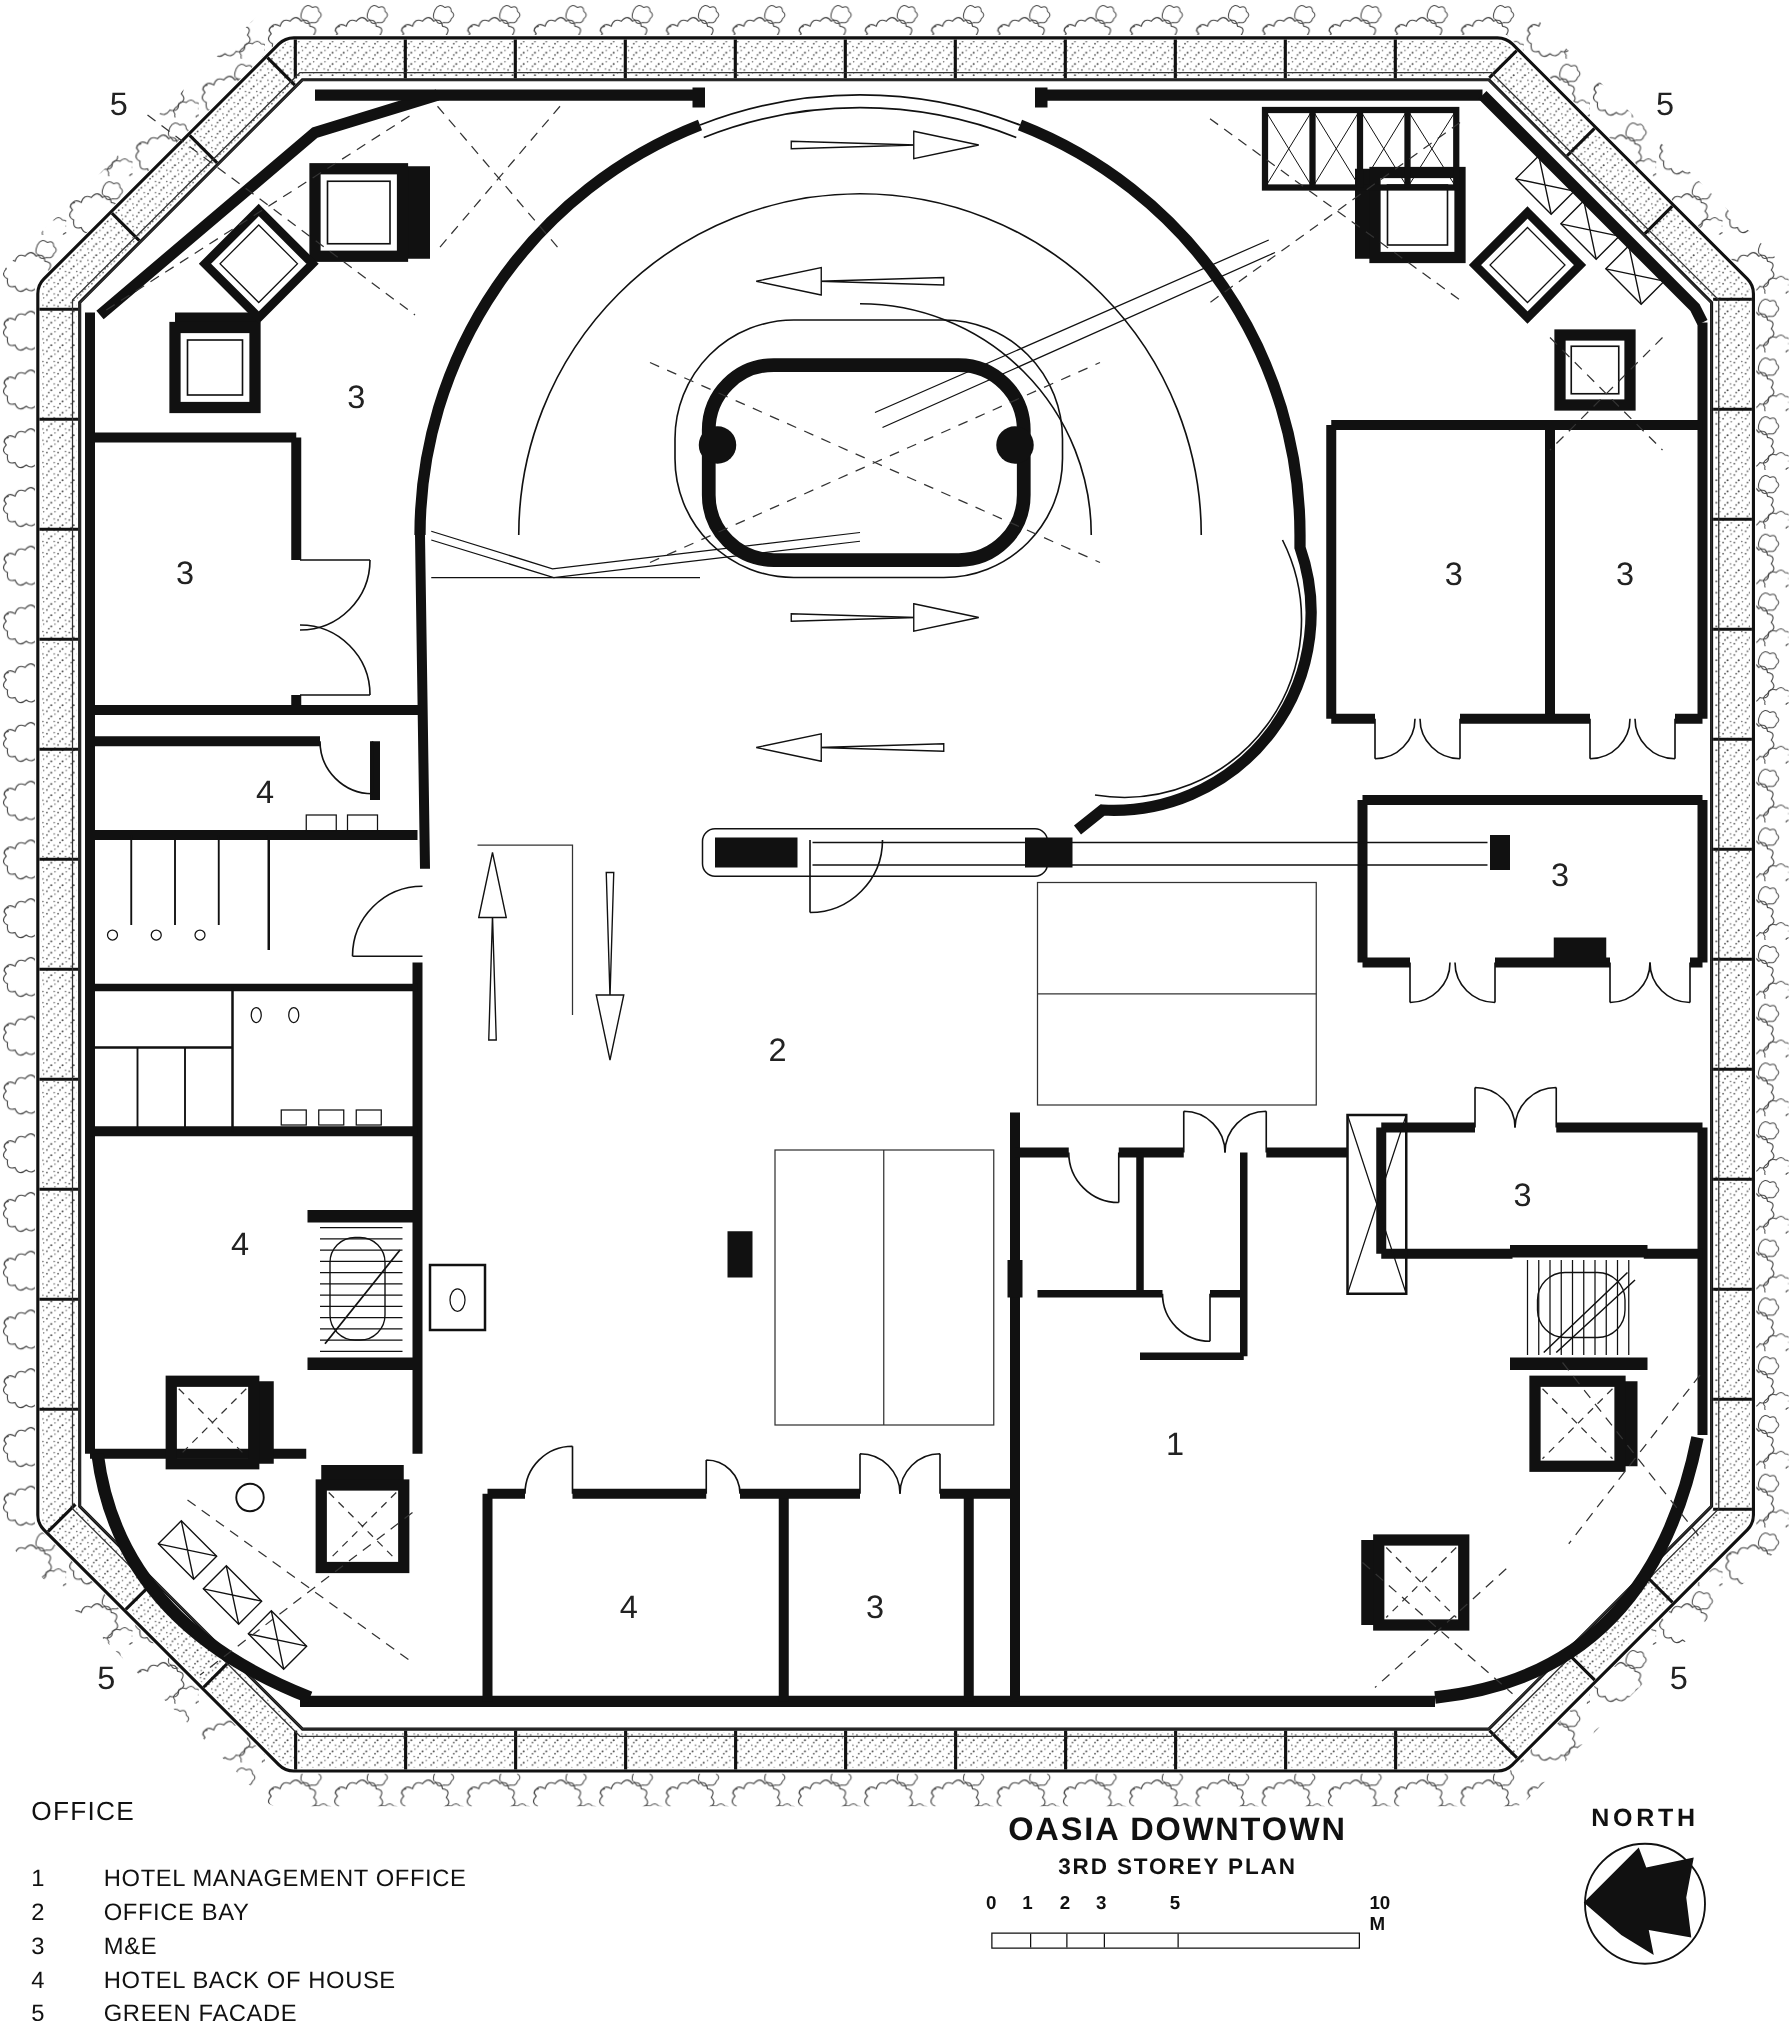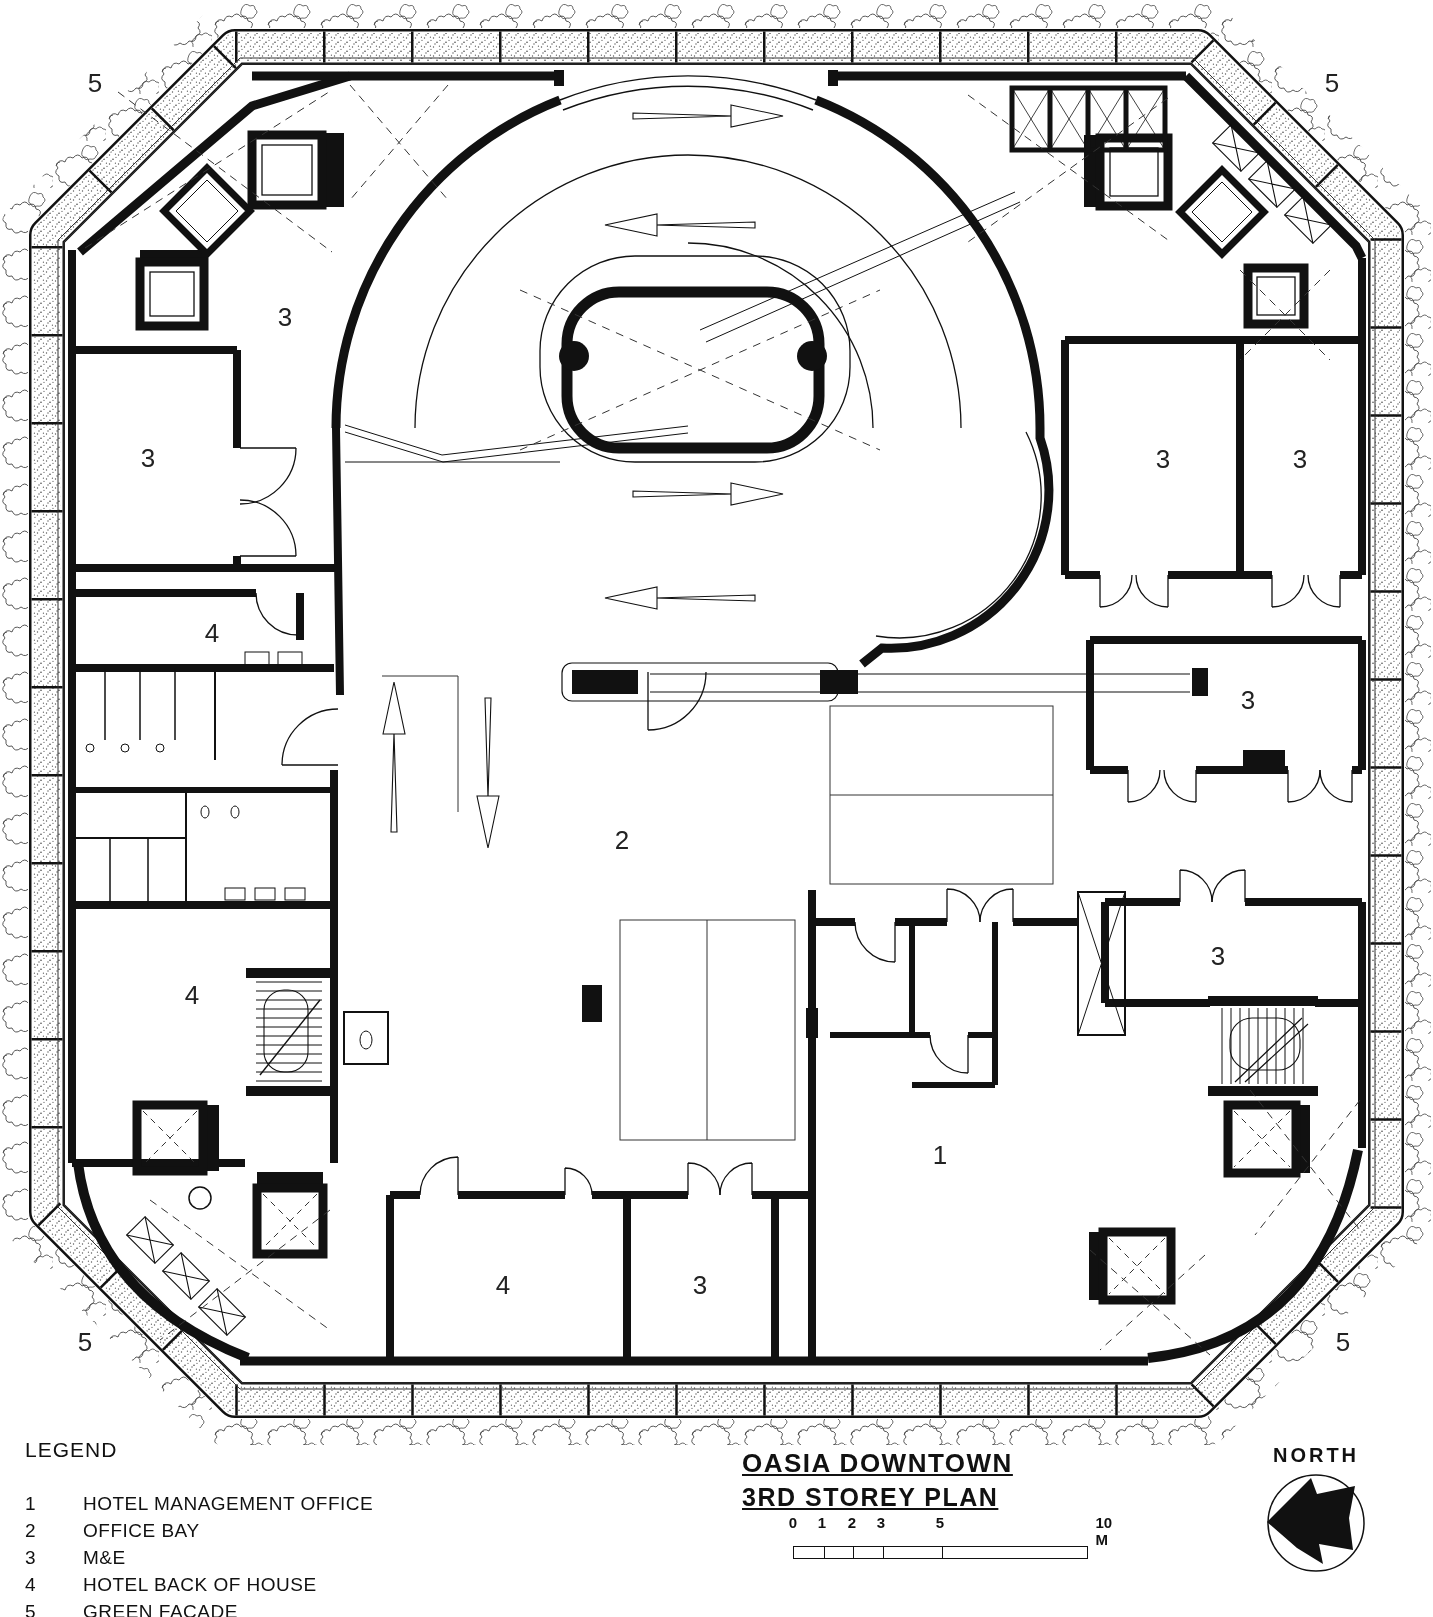--- a/index.html
+++ b/index.html
@@ -4,23 +4,23 @@
 <style>
   html,body{margin:0;padding:0;background:#ffffff;}
   body{width:1433px;height:1617px;position:relative;font-family:"Liberation Sans",sans-serif;color:#111;overflow:hidden;}
   #plan{position:absolute;left:0;top:0;}
   .rl{font-family:"Liberation Sans",sans-serif;font-size:26px;fill:#222;font-weight:400;}
   #legend{position:absolute;left:25px;top:1438px;}
   #legend .lg-title{font-size:21px;letter-spacing:1px;}
   #legend table{margin-top:28px;border-collapse:collapse;}
   #legend td{font-size:19px;letter-spacing:.5px;padding:2.6px 0;vertical-align:top;}
   #legend td.num{width:58px;}
-  #titleblock{position:absolute;left:742px;top:1448px;width:400px;text-align:left;text-decoration:underline;}
+  #titleblock{position:absolute;left:742px;top:1448px;width:400px;text-align:center;}
   #titleblock .t1{font-size:26px;font-weight:bold;letter-spacing:1.5px;}
-  #titleblock .t2{font-size:25px;font-weight:bold;letter-spacing:1.5px;margin-top:4px;}
+  #titleblock .t2{font-size:18px;font-weight:bold;letter-spacing:1.5px;margin-top:4px;}
   #scalebar{position:absolute;left:770px;top:1514px;width:360px;height:60px;}
   #scalebar .sl{position:absolute;top:0;font-size:15px;font-weight:bold;transform:translateX(-50%);}
   #scalebar .bar{position:absolute;left:23px;top:32px;width:295px;height:13px;border:1.3px solid #111;box-sizing:border-box;}
   #scalebar .tick{position:absolute;top:0;width:1.2px;height:100%;background:#111;}
   #north{position:absolute;left:1252px;top:1444px;width:128px;text-align:center;}
   #north .nl{font-size:20px;font-weight:bold;letter-spacing:3px;text-align:center;}
 </style>
 </head>
 <body>
 
@@ -305,21 +305,21 @@
     <text class="rl" x="1218" y="965">3</text>
     <text class="rl" x="940" y="1164">1</text>
     <text class="rl" x="503" y="1294">4</text>
     <text class="rl" x="700" y="1294">3</text>
     <text class="rl" x="85" y="1351">5</text>
     <text class="rl" x="1343" y="1351">5</text>
   </g>
 </svg>
 
 <div id="legend">
-  <div class="lg-title">LEGEND</div>
+  <div class="lg-title">OFFICE</div>
   <table>
     <tbody>
         <tr>
       <td class="num">1</td>
       <td>HOTEL MANAGEMENT OFFICE</td>
         </tr>
     <tr>
       <td class="num">2</td>
       <td>OFFICE BAY</td>
         </tr>

